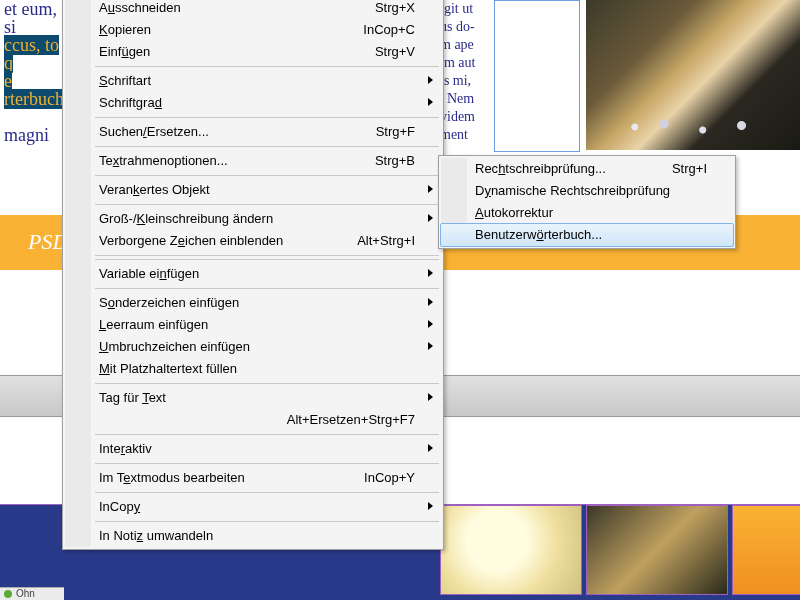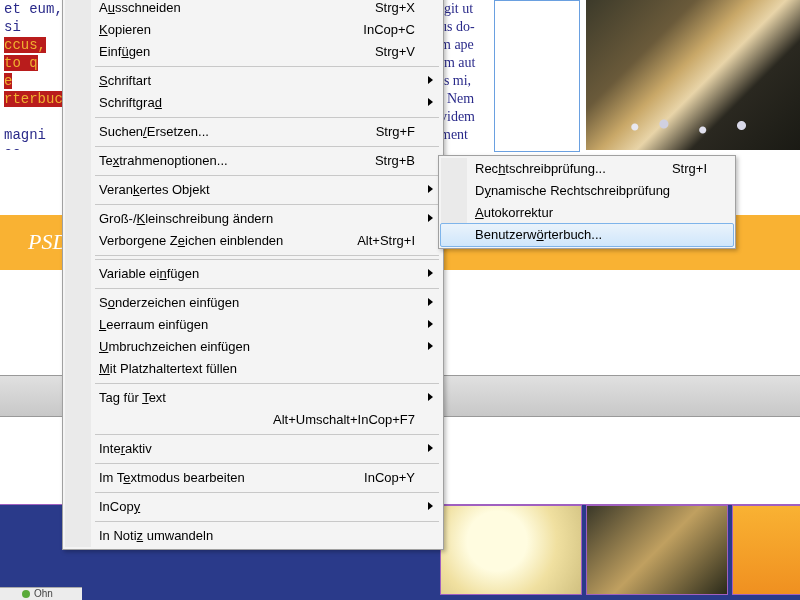--- a/index.html
+++ b/index.html
@@ -1,32 +1,32 @@
 <!DOCTYPE html>
 <html><head>
 <meta charset="utf-8">
 <style>
 html,body{margin:0;padding:0;width:800px;height:600px;overflow:hidden;font-family:"Segoe UI",Tahoma,sans-serif;font-size:13px;background:#fff}
 .canvas{position:absolute;inset:0}
-.bg-text{position:absolute;left:0;top:0;width:62px;height:150px;overflow:hidden;color:#2a2a8a;font-family:Liberation Mono, monospace;font-size:14px;line-height:18px;padding-left:4px}
-.bg-text .dark{background:#b91c1c;color:#f0b030;display:inline}
+.bg-text{position:absolute;left:0;top:0;width:62px;height:150px;overflow:hidden;color:#2a2a8a;font-family:Liberation Serif, serif;font-size:18px;line-height:18px;padding-left:4px}
+.bg-text .dark{background:#0c4a6e;color:#f0b030;display:inline}
 .bg-text2{position:absolute;left:440px;top:0;width:54px;height:150px;overflow:hidden;color:#2a2a8a;font-family:Georgia,serif;font-size:14px;line-height:18px}
 .bg-frame{position:absolute;left:494px;top:0;width:84px;height:150px;border:1px solid #6aa0e0;background:#fff}
 .bg-photo{position:absolute;left:586px;top:0;right:0;height:150px;background:linear-gradient(135deg,#3c3a2a 0%,#6a5a3a 30%,#c9a868 45%,#e8d4a8 55%,#2a2820 70%,#1a1a14 100%)}
 .bg-photo::after{content:"";position:absolute;left:10px;bottom:8px;right:10px;height:30px;background:radial-gradient(circle at 20% 50%,#e8e8f0 3px,transparent 4px),radial-gradient(circle at 35% 40%,#d0d0e0 4px,transparent 5px),radial-gradient(circle at 55% 60%,#e0e0ee 3px,transparent 4px),radial-gradient(circle at 75% 45%,#d8d8e8 4px,transparent 5px)}
 .orange-bar{position:absolute;left:0;top:215px;right:0;height:55px;background:#f9b233}
 .orange-bar .psd{color:#fff;font-size:22px;font-style:italic;padding:14px 0 0 28px;font-family:Georgia,serif}
 .grey-bar{position:absolute;left:0;top:375px;right:0;height:40px;background:linear-gradient(#e0e0e0,#c8c8c8);border-top:1px solid #999;border-bottom:1px solid #999}
 .blue-guide{position:absolute;top:504px;left:0;right:0;height:1px;background:#a060c0}
 .blue-area{position:absolute;left:0;top:505px;right:0;bottom:0;background:#2a3a8a}
 .thumb{position:absolute;top:505px;height:88px;width:140px;border:1px solid #a060c0}
 .thumb.a{left:440px;background:radial-gradient(circle at 40% 40%,#fffce0 30%,#f0e0a0 60%,#d0c080 100%)}
 .thumb.b{left:586px;background:linear-gradient(135deg,#3a3828,#c0a060 50%,#2a2a1a)}
 .thumb.c{left:732px;width:68px;background:linear-gradient(#f9b233,#f09020)}
-.status{position:absolute;left:0;bottom:0;height:12px;width:62px;background:#ececec;font-size:10px;color:#444;padding-left:20px;border-top:1px solid #aaa;line-height:12px;overflow:hidden}
+.status{position:absolute;left:0;bottom:0;height:12px;width:62px;background:#ececec;font-size:10px;color:#444;padding-left:2px;border-top:1px solid #aaa;line-height:12px;overflow:hidden}
 .status .dot{display:inline-block;width:8px;height:8px;border-radius:50%;background:#5aaa3a;margin:0 4px 0 2px;vertical-align:middle}
 
 .menu{position:absolute;background:#f4f4f4;border:1px solid #a0a0a0;box-shadow:2px 2px 4px rgba(0,0,0,.25);padding:2px}
 .menu .strip{position:absolute;left:2px;top:2px;bottom:2px;width:26px;background:#eaeaea}
 .menu-item{position:relative;height:22px;line-height:22px;padding:0 28px 0 34px;white-space:nowrap;cursor:default;color:#000}
 .menu-item:hover,.menu-item.hover{background:linear-gradient(#eaf3fb,#cfe6fb);border:1px solid #7eb4ea;margin:-1px;border-radius:2px}
 .menu-item .sc{position:absolute;right:26px;top:0;color:#000}
 .menu-item .arrow{position:absolute;right:8px;top:6px;width:0;height:0;border-left:5px solid #000;border-top:4px solid transparent;border-bottom:4px solid transparent}
 .menu .sep{margin:3px 2px 3px 30px;height:1px;background:#c8c8c8}
 .u{text-decoration:underline}
@@ -92,21 +92,21 @@
     <div class="sep"></div>
     <div class="sep"></div>
     <div class="menu-item"><span>Variable ei<span class="u">n</span>fügen</span><span class="arrow"></span></div>
     <div class="sep"></div>
     <div class="menu-item"><span>S<span class="u">o</span>nderzeichen einfügen</span><span class="arrow"></span></div>
     <div class="menu-item"><span><span class="u">L</span>eerraum einfügen</span><span class="arrow"></span></div>
     <div class="menu-item"><span><span class="u">U</span>mbruchzeichen einfügen</span><span class="arrow"></span></div>
     <div class="menu-item"><span><span class="u">M</span>it Platzhaltertext füllen</span></div>
     <div class="sep"></div>
     <div class="menu-item"><span>Tag für <span class="u">T</span>ext</span><span class="arrow"></span></div>
-    <div class="menu-item"><span class="sc">Alt+Umschalt+InCop+F7</span></div>
+    <div class="menu-item"><span class="sc">Alt+Ersetzen+Strg+F7</span></div>
     <div class="sep"></div>
     <div class="menu-item"><span>Inte<span class="u">r</span>aktiv</span><span class="arrow"></span></div>
     <div class="sep"></div>
     <div class="menu-item"><span>Im T<span class="u">e</span>xtmodus bearbeiten</span><span class="sc">InCop+Y</span></div>
     <div class="sep"></div>
     <div class="menu-item"><span>InCop<span class="u">y</span></span><span class="arrow"></span></div>
     <div class="sep"></div>
     <div class="menu-item"><span>In Noti<span class="u">z</span> umwandeln</span></div>
   </div>
 

